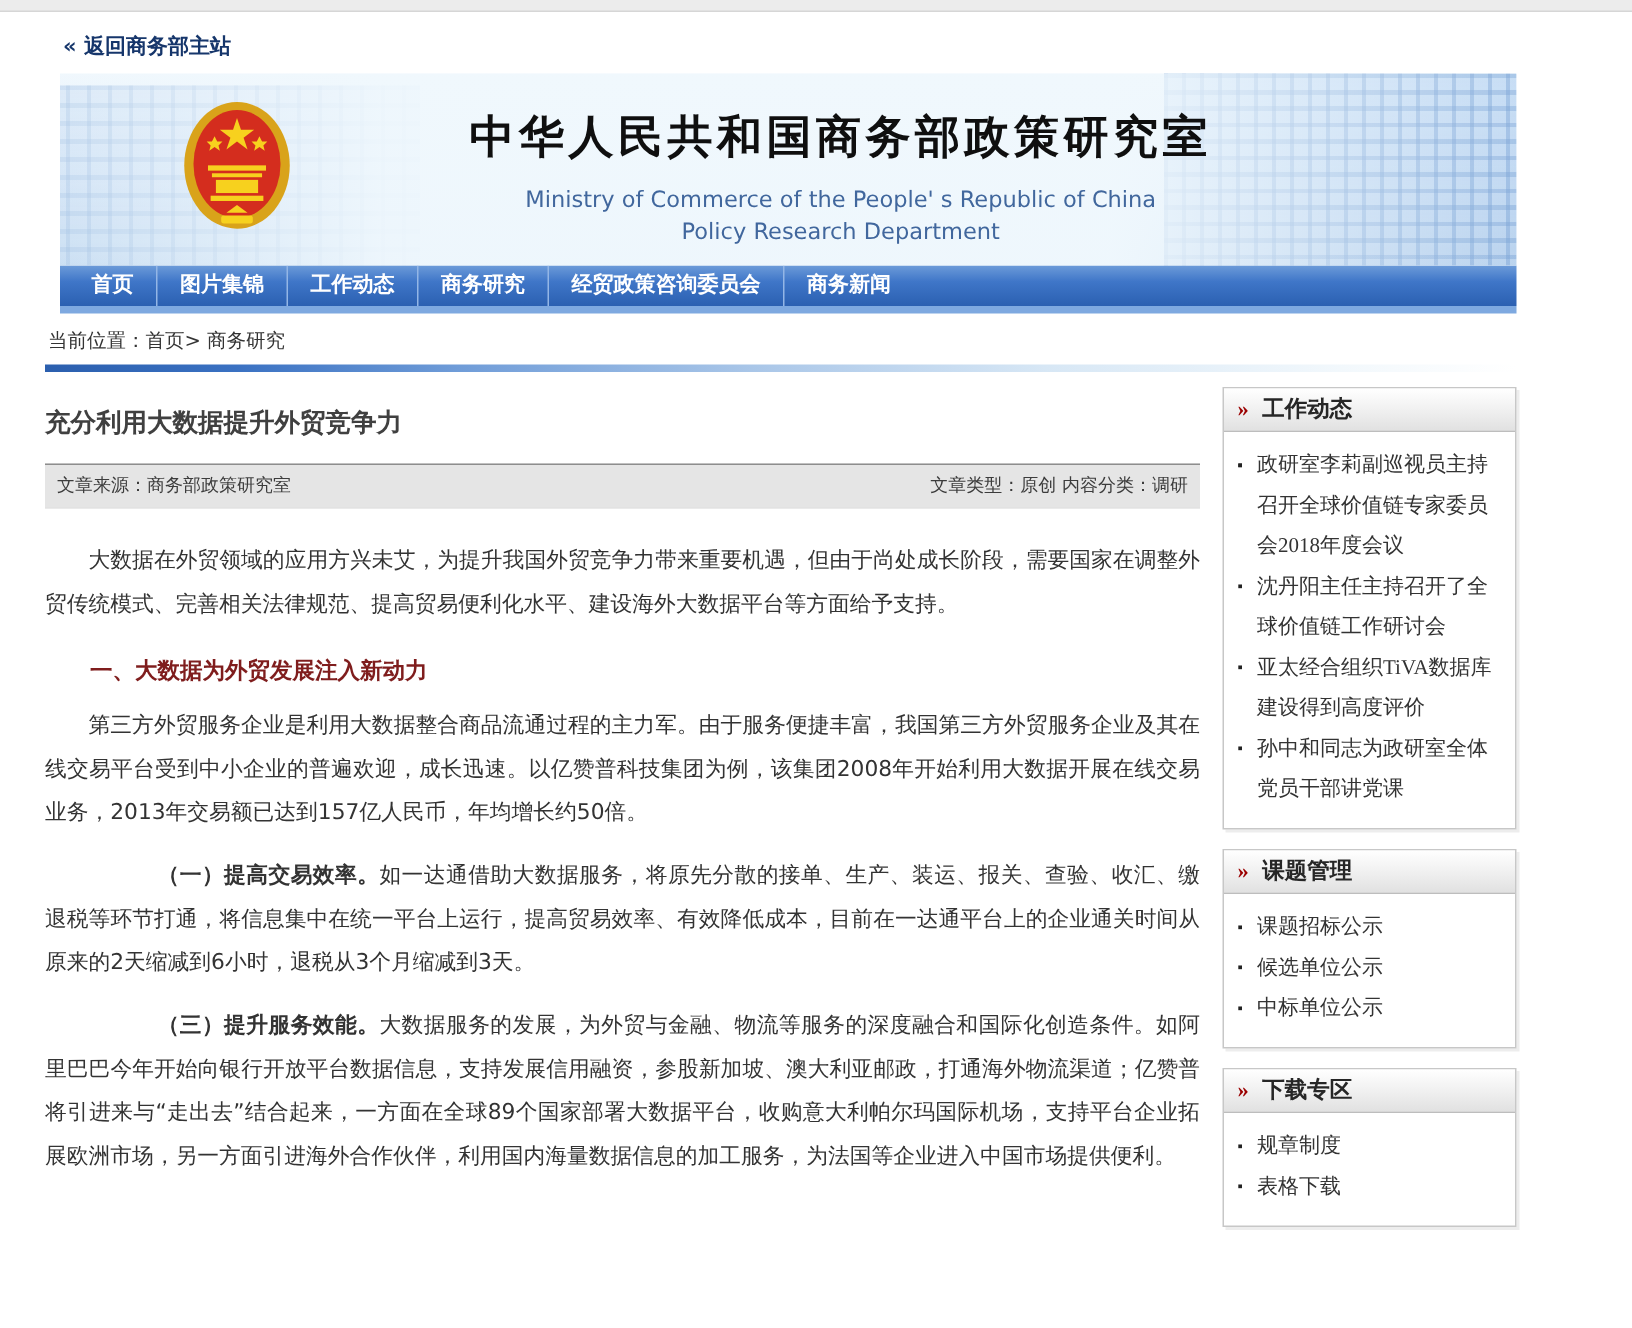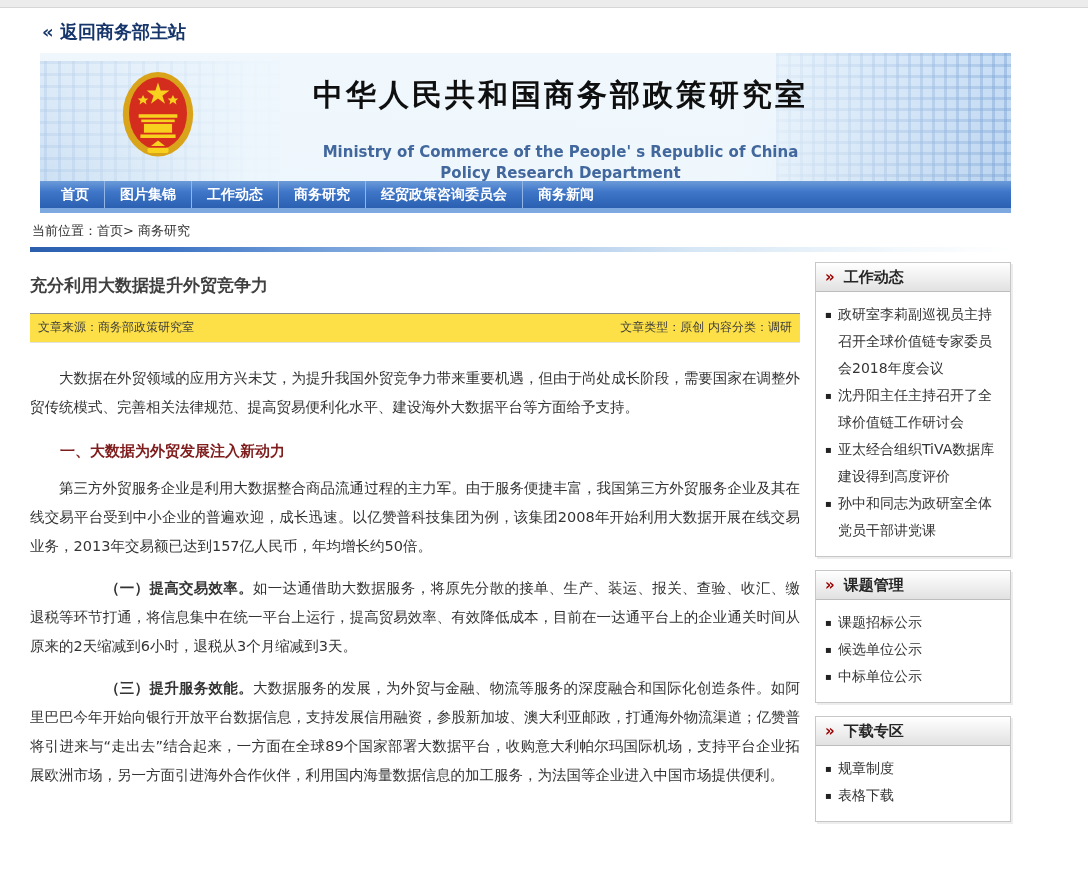--- a/index.html
+++ b/index.html
@@ -6,64 +6,64 @@
   body {
     width: 1088px; height: 885px; overflow: hidden;
     background: #fff;
     font-family: "DejaVu Sans", "Liberation Sans", sans-serif;
   }
   .top-strip { height: 8px; background: #ececec; border-bottom: 1px solid #d6d6d6; }
   .container { width: 981px; margin-left: 30px; }
 
   
   .return-row { padding: 12px 0 9px 12px; }
-  .return-link { color: #16366b; font-size: 18px; font-weight: bold; text-decoration: none; cursor: pointer; }
+  .return-link { color: #16366b; font-size: 14px; font-weight: bold; text-decoration: none; cursor: pointer; }
 
   
   .banner { position: relative; height: 128px; margin-left: 10px; overflow: hidden;
     background: linear-gradient(180deg, #f1f8fd 0%, #e2eefa 55%, #d2e4f5 100%); }
   .bldg { position: absolute; opacity: .55; }
   .bldg-a { left: -10px; top: 8px; width: 250px; height: 120px;
     background:
       repeating-linear-gradient(90deg, rgba(90,140,200,.35) 0 3px, transparent 3px 14px),
       repeating-linear-gradient(180deg, rgba(90,140,200,.30) 0 3px, transparent 3px 12px),
       linear-gradient(180deg, rgba(170,200,235,.55), rgba(140,180,225,.35)); }
   .bldg-b { right: 0; top: 0; width: 235px; height: 128px; opacity: .8;
     background:
       repeating-linear-gradient(90deg, rgba(70,125,195,.45) 0 3px, transparent 3px 12px),
       repeating-linear-gradient(180deg, rgba(70,125,195,.40) 0 3px, transparent 3px 11px),
       linear-gradient(180deg, rgba(150,190,235,.65), rgba(120,165,220,.45)); }
   .banner-fade { position: absolute; inset: 0;
     background: linear-gradient(90deg, rgba(235,245,252,.2) 0%, rgba(240,248,253,.92) 22%, rgba(240,248,253,.95) 72%, rgba(235,245,252,.15) 100%); }
   .emblem { position: absolute; left: 74px; top: 12px; width: 88px; height: 102px; }
   .banner-titles { position: absolute; left: 150px; right: 80px; top: 22px; text-align: center; }
   .banner-title-cn { font-size: 30px; font-weight: bold; color: #0f0f0f; letter-spacing: 3px; }
-  .banner-sub-en { margin-top: 26px; font-size: 15px; line-height: 21px; color: #41679d; font-weight: bold; text-align: center; }
+  .banner-sub-en { margin-top: 11px; font-size: 15px; line-height: 21px; color: #41679d; font-weight: normal; text-align: center; }
 
   
   .nav { margin-left: 10px; height: 27px; display: flex; align-items: flex-end; padding-left: 6px;
     background: linear-gradient(180deg, #6c9bd9 0%, #3f76c8 40%, #2b60b1 100%); }
   .nav-item { color: #fff; font-size: 14px; font-weight: bold; line-height: 27px;
     padding: 0 15px; cursor: pointer; border-left: 1px solid #93b6e6; }
   .nav-item:first-child { border-left: none; }
   .nav-substrip { margin-left: 10px; height: 5px; background: #7ea9e0; }
 
   
   .breadcrumb-row { padding: 9px 0 0 2px; font-size: 13px; color: #333; }
   .breadcrumb-row a { color: #333; text-decoration: none; cursor: pointer; }
   .breadcrumb-bar { height: 5px; margin-top: 7px;
     background: linear-gradient(90deg, #2b5fae 0%, #3a71c2 13%, #6f9cd8 28%, #a9c6e8 48%, #d7e7f5 68%, #f2f8fc 88%, #ffffff 100%); }
 
   
   .main { display: flex; margin-top: 10px; align-items: flex-start; }
   .article { width: 770px; }
-  .sidebar { width: 196px; margin-left: 15px; }
+  .sidebar { width: 196px; margin-left: 15px; font-family: Liberation Serif, serif; }
 
   .article-title { font-size: 17px; font-weight: bold; color: #404040; margin: 12px 0 16px; }
-  .source-bar { display: flex; justify-content: space-between; background: #fde047;
+  .source-bar { display: flex; justify-content: space-between; background: #e5e5e5;
     border-top: 1px solid #8d8d8d; border-bottom: 1px solid #e2e2e2;
     padding: 5px 8px 6px; font-size: 12px; color: #3c3c3c; }
 
   .article-body { padding-top: 8px; }
   .article-body p { font-size: 14.5px; line-height: 29px; color: #333; text-align: justify;
     text-indent: 2em; margin: 13px 0; }
   .article-body h3 { font-size: 15px; font-weight: bold; color: #7f1d1d; text-indent: 2em; margin: 20px 0 10px; }
   .para-lead { font-weight: bold; margin-left: 46px; }
 
   

